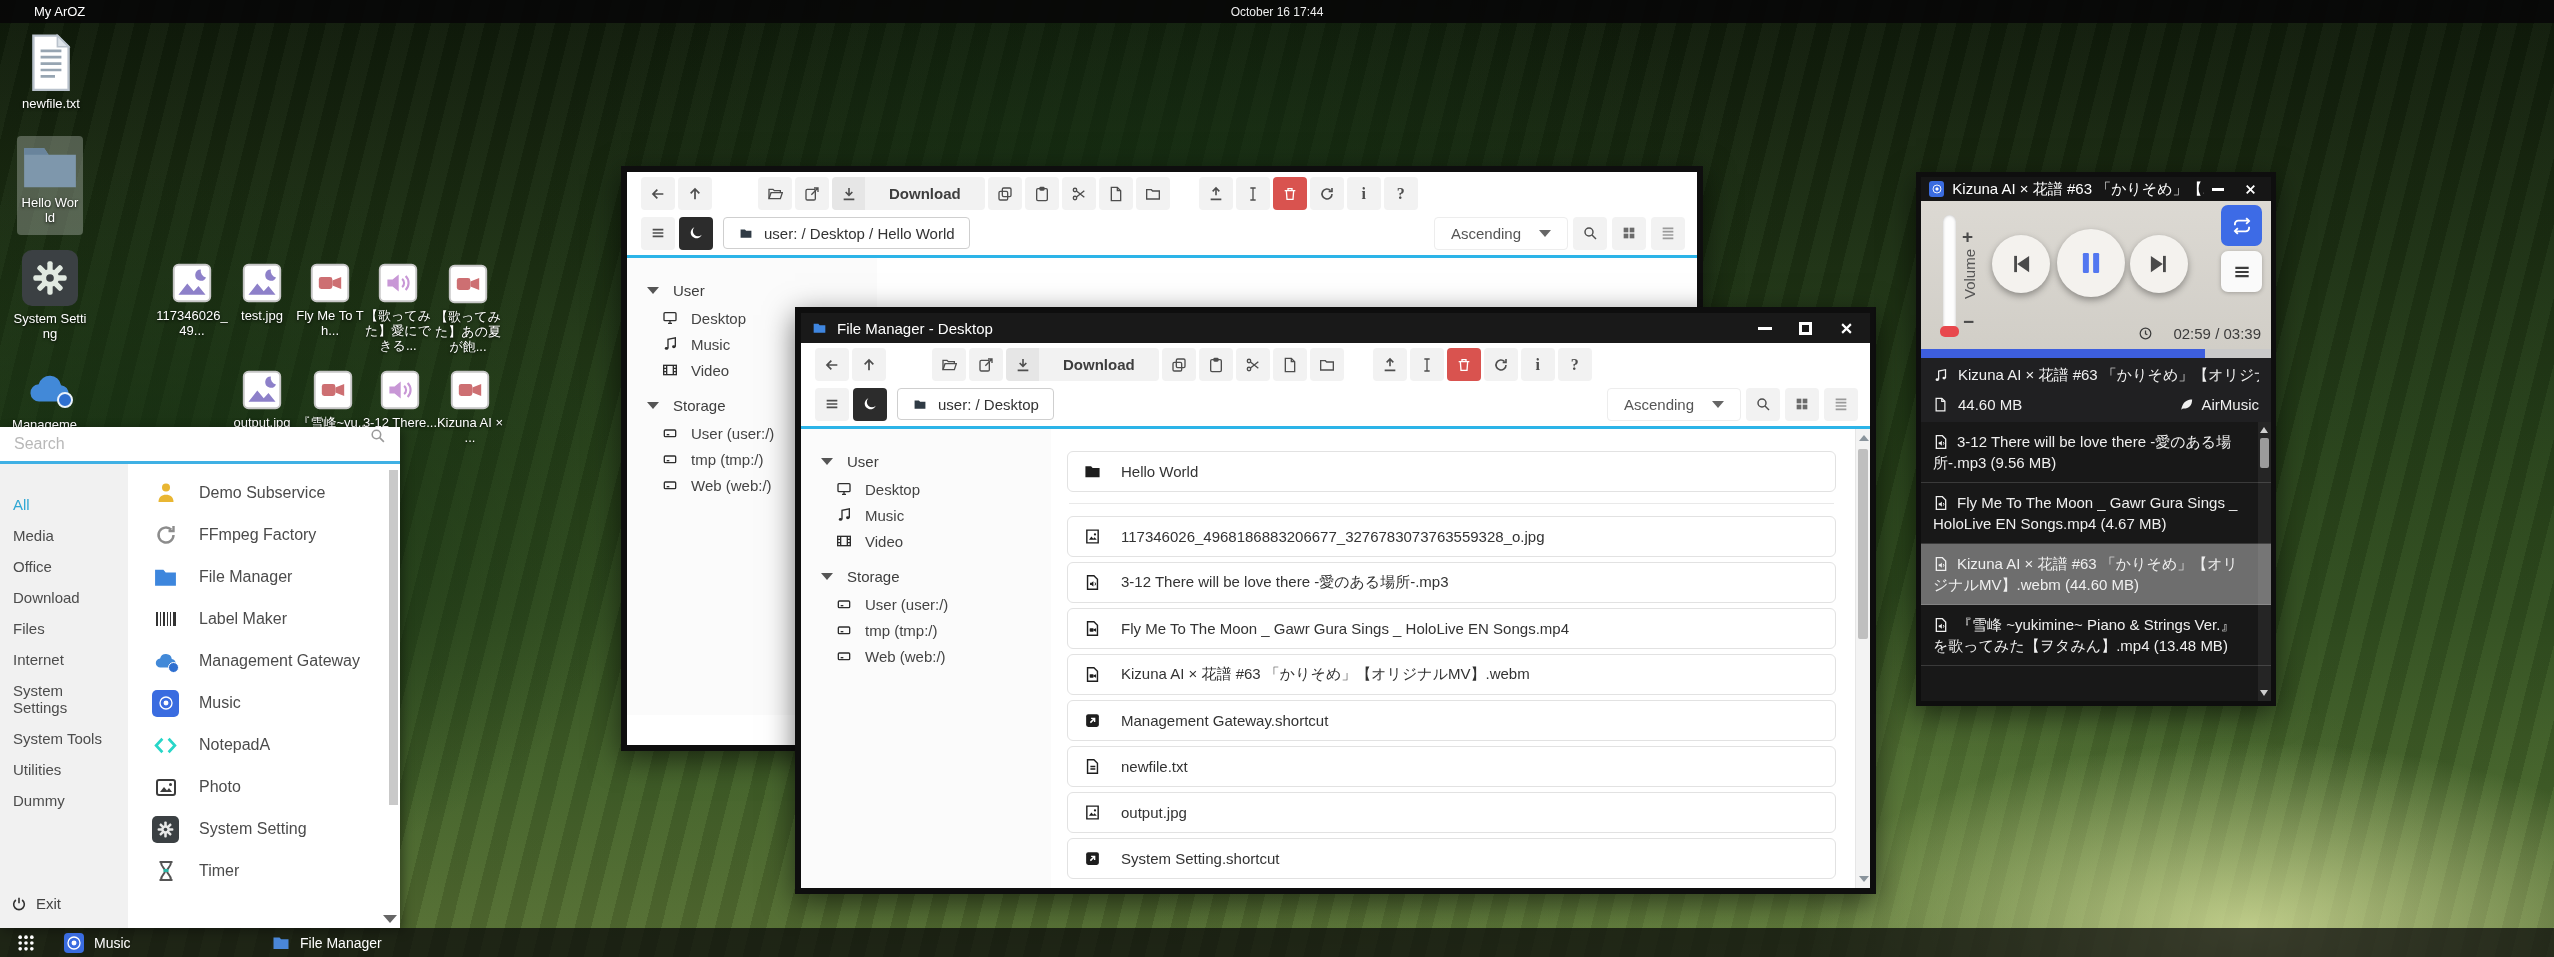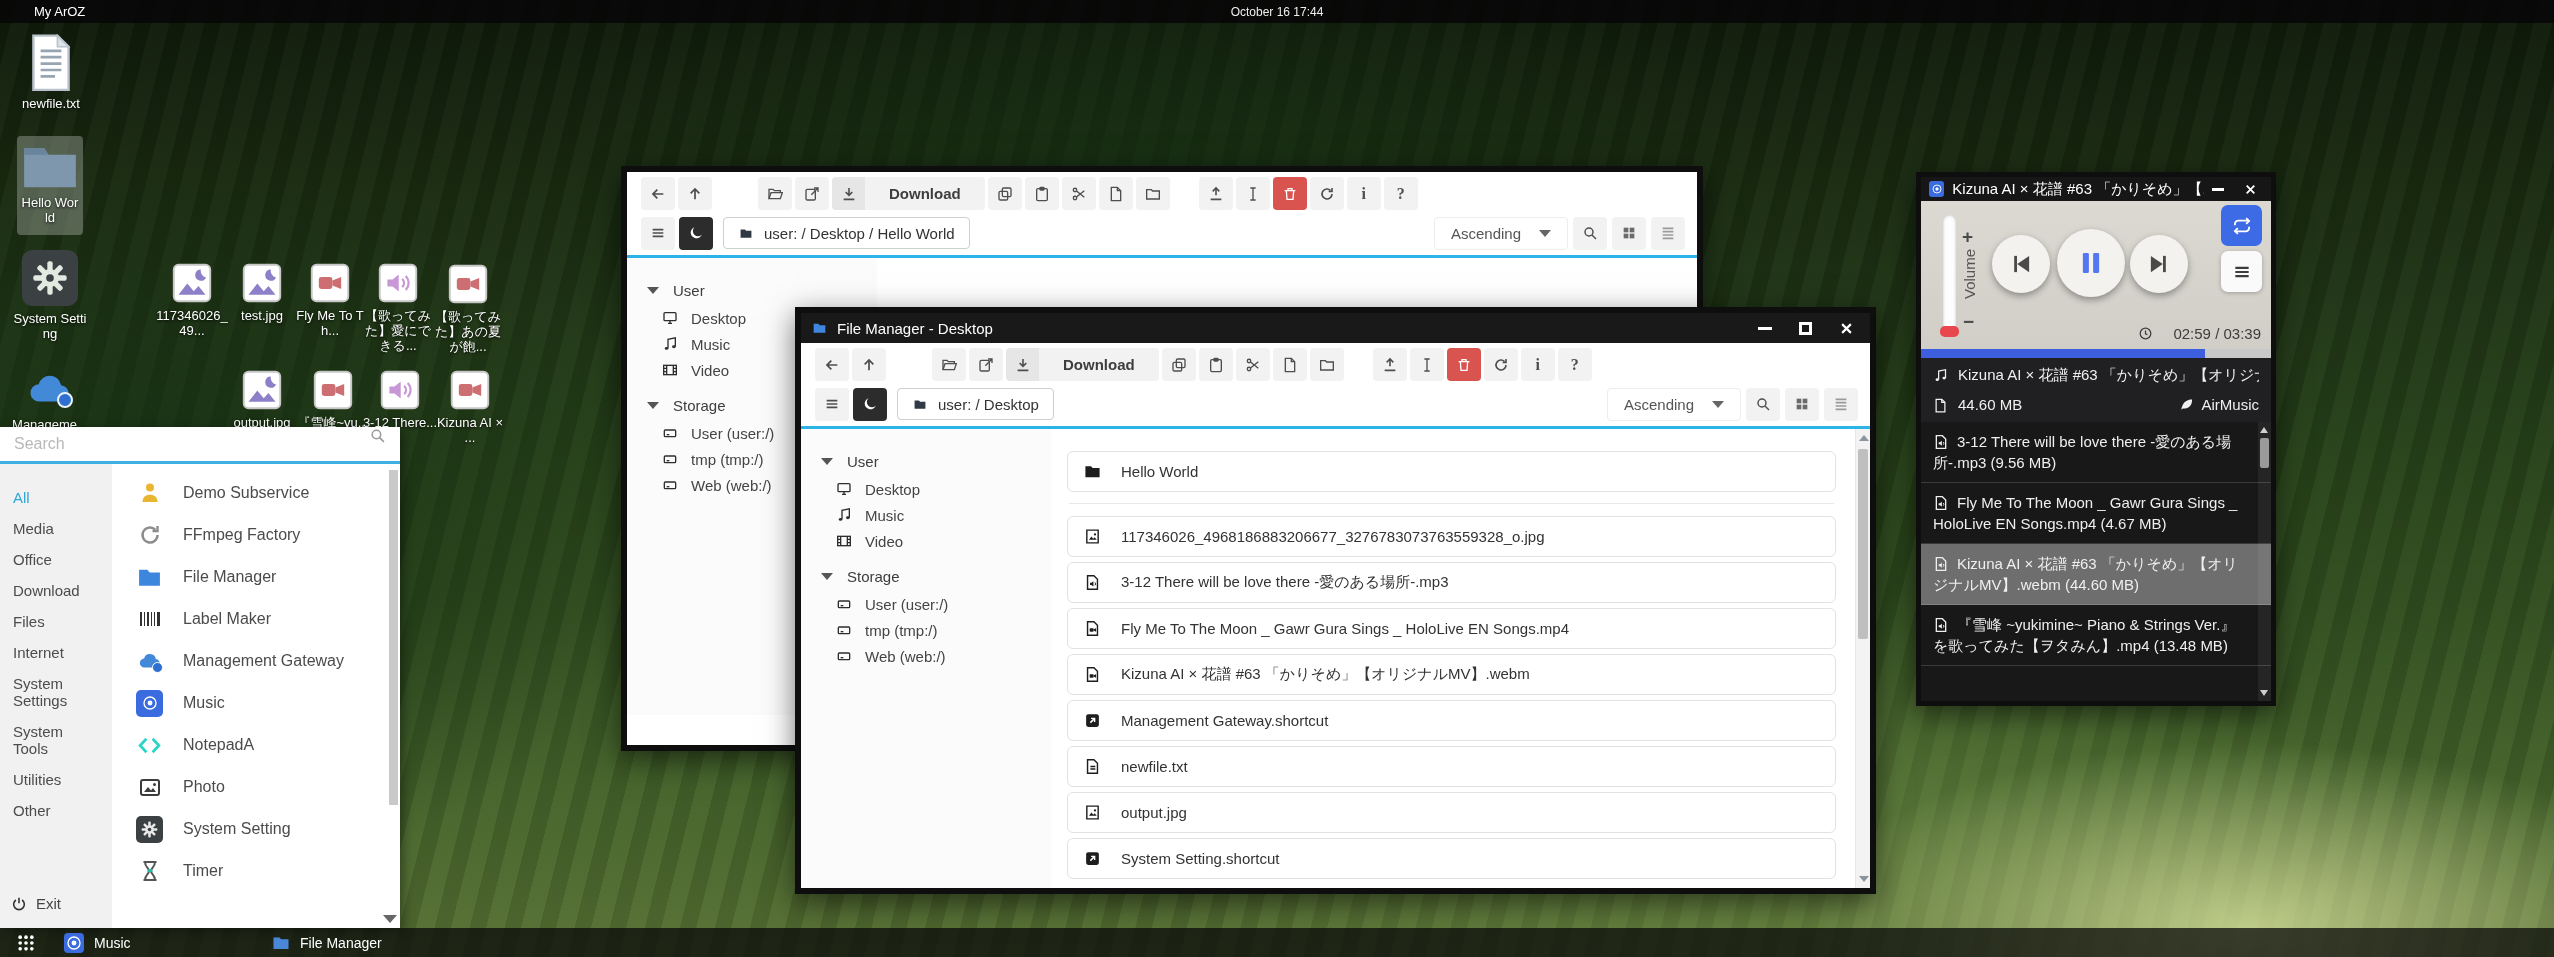--- a/index.html
+++ b/index.html
@@ -25,21 +25,21 @@
   .dicon .lbl{margin-top:5px;word-break:break-all;max-width:80px}
   .dicon.sel{background:rgba(150,158,148,.48);border-radius:4px;padding:8px 4px 10px}
   .sq-dark{width:56px;height:56px;border-radius:10px;background:#3b4043;display:flex;align-items:center;justify-content:center}
   
   .menu{position:absolute;left:0;top:427px;width:400px;height:501px;background:#fff;box-shadow:3px 3px 10px rgba(0,0,0,.4);z-index:30;display:flex;flex-direction:column}
   .menu-search{height:37px;border-bottom:3px solid #3fb0e4;display:flex;padding:0 14px;background:#fff}
   .menu-search input{flex:1;border:0;outline:0;font-size:16px;color:#444;font-family:"Liberation Sans",sans-serif}
   .menu-search input::placeholder{color:#b8b8b8}
   .menu-search .micn{width:17px;height:17px;color:#9a9a9a}
   .menu-body{flex:1;display:flex;position:relative;overflow:hidden}
-  .menu-cats{width:112px;background:#f1f1f1;padding-top:18px;font-size:15px;color:#4c4c4c;position:relative}
+  .menu-cats{width:128px;background:#f1f1f1;padding-top:25px;font-size:15px;color:#4c4c4c;position:relative}
   .cat{padding:7px 13px}
   .cat.active{color:#2fa7d4}
   .menu-exit{position:absolute;left:11px;bottom:16px;display:flex;align-items:center;gap:9px;color:#444;font-size:15px}
   .menu-exit svg{width:16px;height:16px;color:#333}
   .menu-apps{flex:1;background:#fff;padding-top:8px;position:relative}
   .app{display:flex;align-items:center;gap:20px;height:42px;padding:0 24px;font-size:16px;color:#4b4b4b}
   .aicn{width:27px;height:27px;display:flex;align-items:center;justify-content:center;flex-shrink:0}
   .ai-box{width:27px;height:27px;border-radius:5px;display:flex;align-items:center;justify-content:center}
   .menu-sb{position:absolute;right:2px;top:6px;width:9px;height:335px;background:#c9c9c9}
   .menu-chev{position:absolute;right:3px;bottom:5px;width:0;height:0;border-left:7px solid transparent;border-right:7px solid transparent;border-top:8px solid #666}
@@ -103,21 +103,21 @@
   .sqbtn.rep{top:4px;background:#3d6be6;color:#fff}
   .sqbtn.lst{top:50px;background:#fafafa;color:#333;box-shadow:0 1px 4px rgba(0,0,0,.25);font-size:20px}
   .sqbtn svg{width:20px;height:20px}
   .pl-time{position:absolute;right:10px;bottom:7px;display:flex;align-items:center;gap:20px;font-size:15px;color:#3c3c3c}
   .pl-time svg{width:15px;height:15px}
   .progress{height:9px;background:#c9c9c9;position:relative}
   .pfill{height:100%;background:#3d5ede}
   .pl-info{background:#202022;color:#f0f0f0;padding:8px 12px 9px;font-size:15px}
   .pl-info .l1{display:flex;align-items:center;gap:10px;margin-bottom:11px}
   .pl-info .l1 .txt{white-space:nowrap;overflow:hidden}
-  .pl-info .l2{display:flex;align-items:flex-end;gap:10px}
+  .pl-info .l2{display:flex;align-items:center;gap:10px}
   .pl-info svg{width:15px;height:15px;flex-shrink:0}
   .airm{margin-left:auto;display:flex;align-items:center;gap:7px}
   .pl-list{flex:1;background:rgba(24,24,24,.94);position:relative;color:#efefef;font-size:15px;overflow:hidden}
   .pli{padding:9px 26px 9px 12px;border-bottom:1px solid rgba(255,255,255,.15);line-height:21px}
   .pli svg{display:inline-block;width:16px;height:16px;vertical-align:-3px;margin-right:8px}
   .pli.sel{background:#6e6e6e}
   .pl-sb{position:absolute;right:0;top:0;width:13px;height:100%;background:rgba(255,255,255,.06)}
   .pl-sb .up{position:absolute;left:2px;top:5px;width:0;height:0;border-left:4.5px solid transparent;border-right:4.5px solid transparent;border-bottom:6px solid #cfcfcf}
   .pl-sb .dn{position:absolute;left:2px;bottom:5px;width:0;height:0;border-left:4.5px solid transparent;border-right:4.5px solid transparent;border-top:6px solid #cfcfcf}
   .pl-sb .th{position:absolute;left:2px;top:16px;width:9px;height:30px;background:#9b9b9b;border-radius:2px}
@@ -988,21 +988,21 @@
       <div class="menu-cats">
         <div class="cat active">All</div>
         <div class="cat">Media</div>
         <div class="cat">Office</div>
         <div class="cat">Download</div>
         <div class="cat">Files</div>
         <div class="cat">Internet</div>
         <div class="cat">System Settings</div>
         <div class="cat">System Tools</div>
         <div class="cat">Utilities</div>
-        <div class="cat">Other</div>
+        <div class="cat">Dummy</div>
         <div class="menu-exit">
           <svg>
               <use href="#s-power"></use>
             </svg>
           <span>Exit</span>
         </div>
       </div>
       <div class="menu-apps">
         <div class="app">
           <span class="aicn" style="color:#e9b632">

